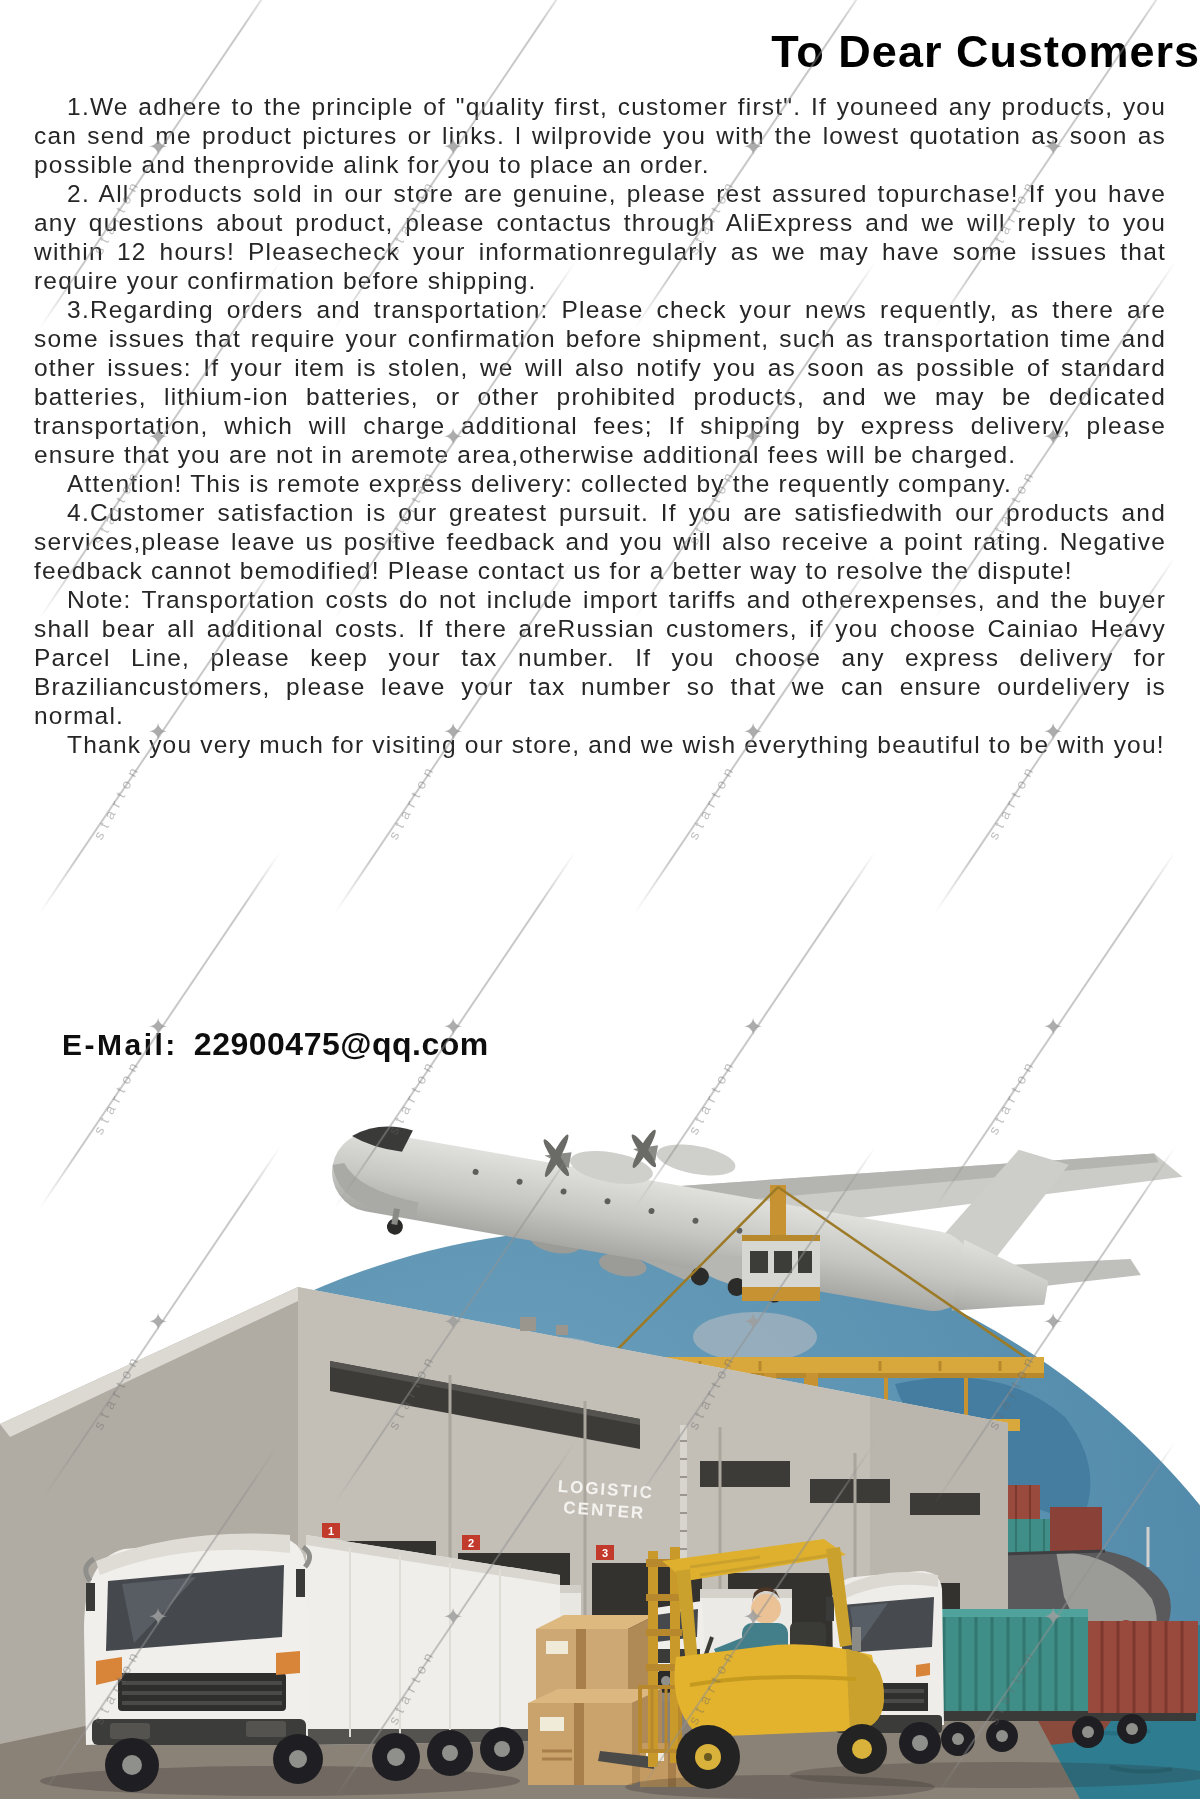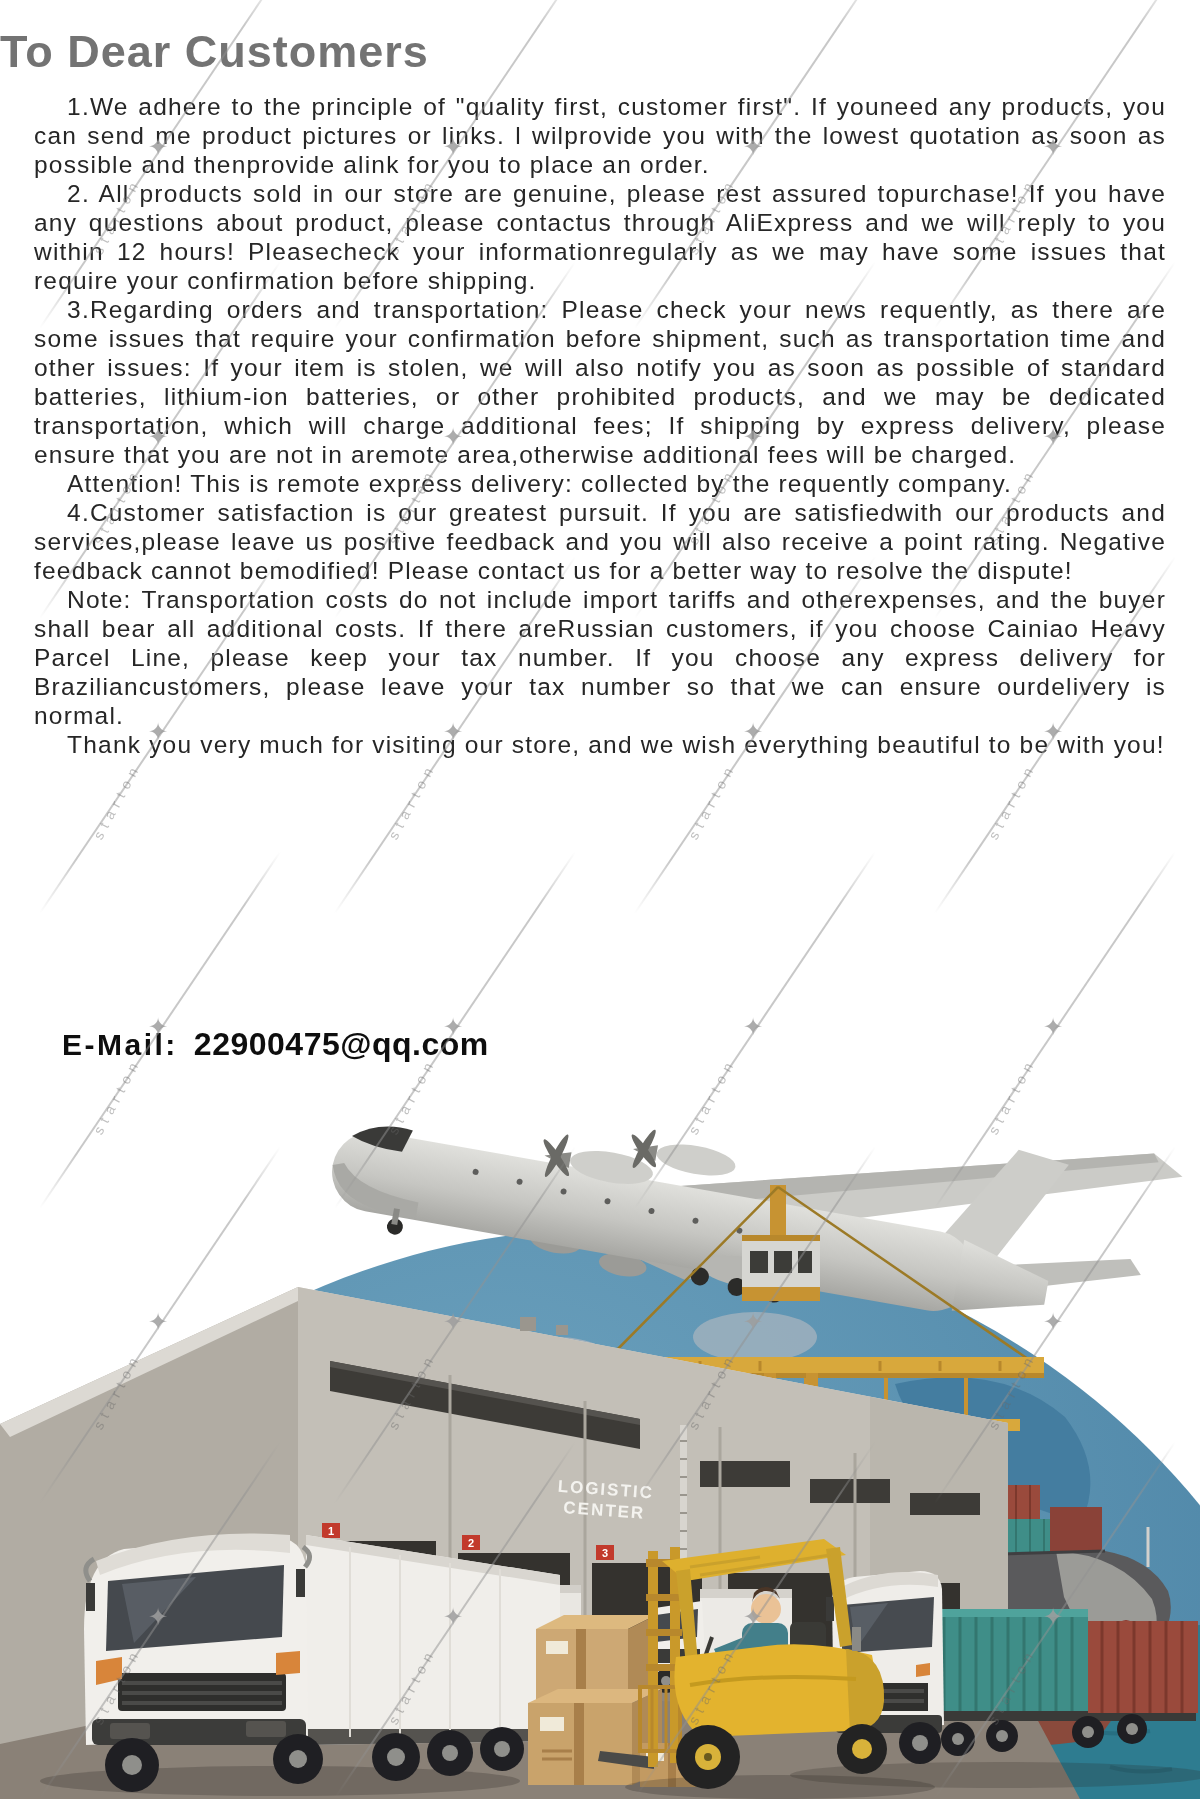--- a/index.html
+++ b/index.html
@@ -19,22 +19,22 @@
     position:absolute;left:-12px;top:-15px;font-size:24px;line-height:24px;
     color:#9e9e9e;opacity:.85;
   }
   .wm-text{
     position:absolute;left:-148px;top:58px;width:210px;text-align:center;
     transform:rotate(-62deg);font-size:14px;letter-spacing:6px;
     color:rgba(105,105,105,.42);
   }
   
   .title{
-    position:absolute;top:26px;left:0;width:100%;text-align:left;z-index:3;
-    font-size:45px;font-weight:700;letter-spacing:1px;color:#737373;margin:0;
+    position:absolute;top:26px;left:0;width:100%;text-align:right;z-index:3;
+    font-size:45px;font-weight:700;letter-spacing:1px;color:#000000;margin:0;
   }
   .body-text{
     position:absolute;top:92px;left:34px;width:1132px;z-index:3;
     font-size:24.5px;line-height:29px;letter-spacing:1.2px;color:#262626;
     text-align:justify;
   }
   .body-text p{margin:0;text-indent:1.35em;}
   .contact{position:absolute;top:1026px;left:62px;z-index:4;color:#0e0e0e;}
   .contact-row{margin-bottom:30px;white-space:nowrap;}
   .contact-label{font-size:30px;font-weight:700;letter-spacing:2.5px;}

